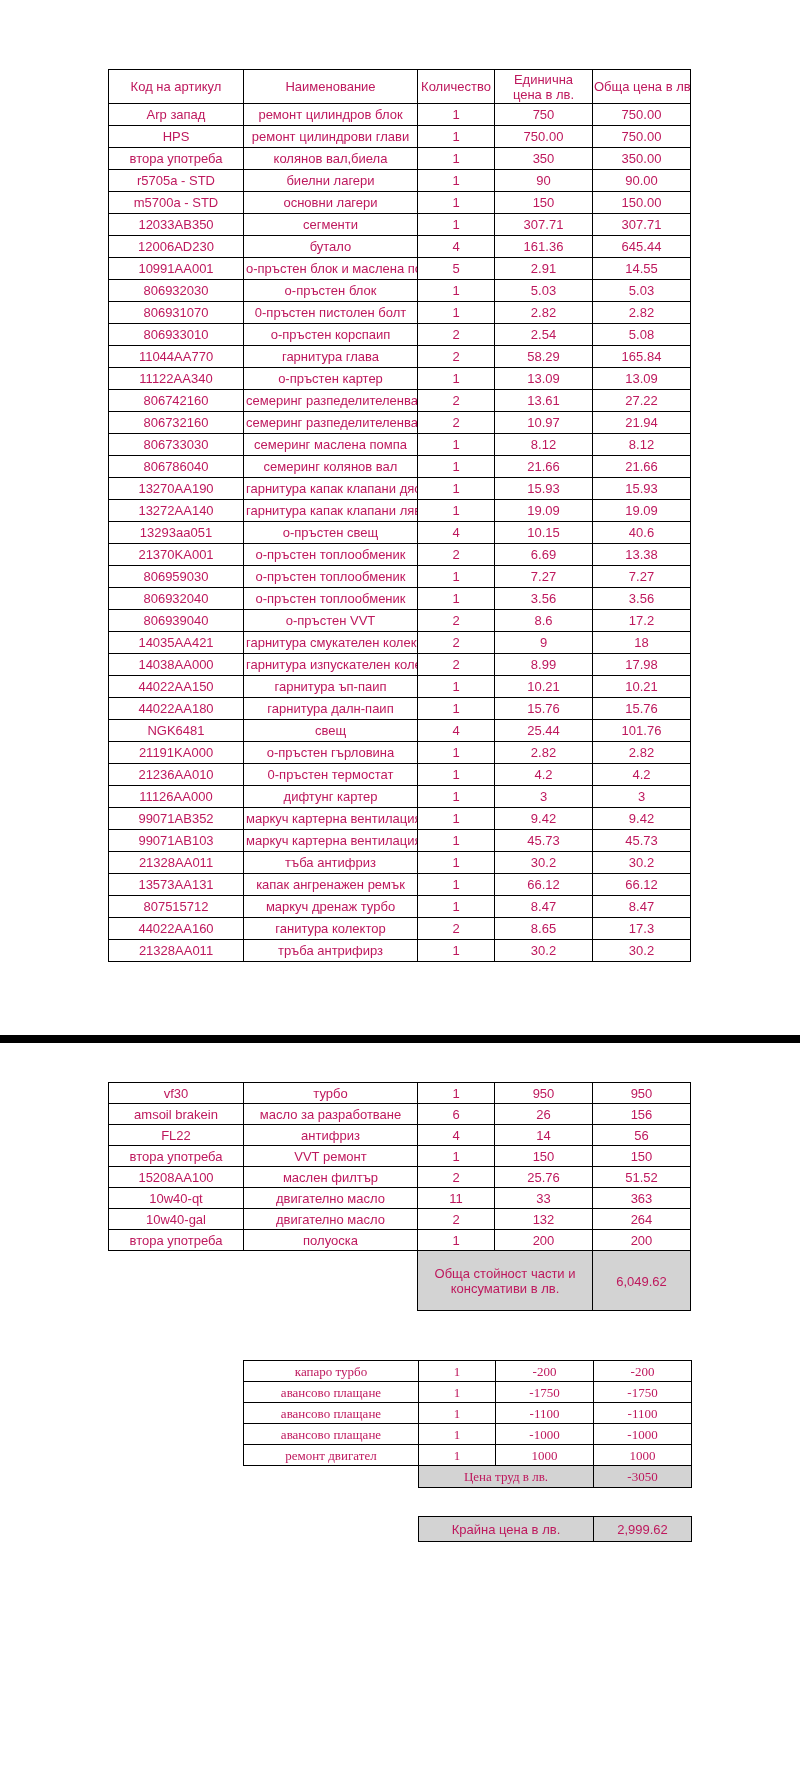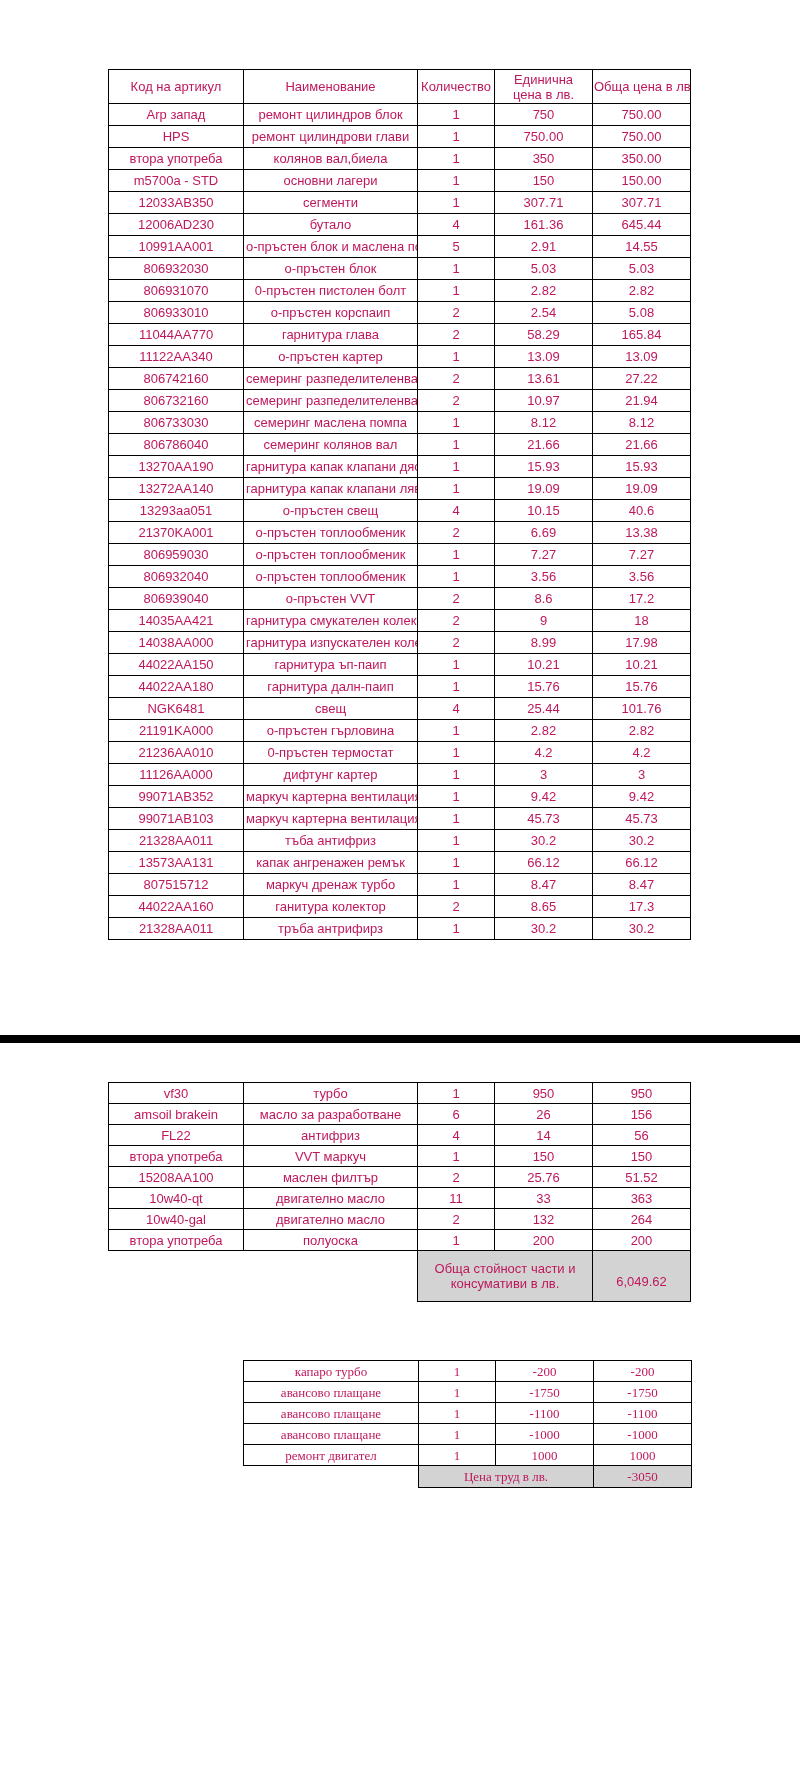--- a/index.html
+++ b/index.html
@@ -25,21 +25,21 @@
   
   #payments-table{left:243px;top:1360px;width:448px;font-family:Liberation Serif, serif;}
   #payments-table tbody td{height:20px;}
   #payments-table tfoot td{height:21px;}
   
   #final-table{left:418px;top:1516px;width:273px;}
   #final-table td{height:24px;}
   .gray{background:#d3d3d3;}
   .blank{border:none;background:transparent;}
   .total-label{white-space:pre-line;}
-  .sum-value{vertical-align:bottom;padding-bottom:12px;}
+  .sum-value{vertical-align:bottom;padding-bottom:21px;}
   #page-divider{
     position:absolute;left:0;top:1035px;width:800px;height:8px;background:#000000;
   }
 </style>
 </head>
 <body>
 
 <div id="page">
 
   <table id="parts-table">
@@ -76,20 +76,27 @@
           <td>750.00</td>
         </tr>
         <tr>
           <td>втора употреба</td>
           <td>колянов вал,биела</td>
           <td>1</td>
           <td>350</td>
           <td>350.00</td>
         </tr>
         <tr>
+          <td>r5705a - STD</td>
+          <td>биелни лагери</td>
+          <td>1</td>
+          <td>90</td>
+          <td>90.00</td>
+        </tr>
+        <tr>
           <td>m5700a - STD</td>
           <td>основни лагери</td>
           <td>1</td>
           <td>150</td>
           <td>150.00</td>
         </tr>
         <tr>
           <td>12033AB350</td>
           <td>сегменти</td>
           <td>1</td>
@@ -357,21 +364,21 @@
         </tr>
         <tr>
           <td>FL22</td>
           <td>антифриз</td>
           <td>4</td>
           <td>14</td>
           <td>56</td>
         </tr>
         <tr>
           <td>втора употреба</td>
-          <td>VVT маркуч</td>
+          <td>VVT ремонт</td>
           <td>1</td>
           <td>150</td>
           <td>150</td>
         </tr>
         <tr>
           <td>15208AA100</td>
           <td>маслен филтър</td>
           <td>2</td>
           <td>25.76</td>
           <td>51.52</td>
@@ -449,14 +456,26 @@
       </tbody>
     <tfoot>
       <tr>
         <td class="blank"></td>
         <td class="gray" colspan="2">Цена труд в лв.</td>
         <td class="gray">-3050</td>
       </tr>
     </tfoot>
   </table>
 
+  <table id="final-table">
+    <colgroup>
+      <col style="width:175px">
+        <col style="width:98px">
+    </colgroup>
+    <tbody>
+      <tr>
+        <td class="gray">Крайна цена в лв.</td>
+        <td class="gray">2,999.62</td>
+      </tr>
+    </tbody>
+  </table>
 
 </div>
 
 </body></html>

